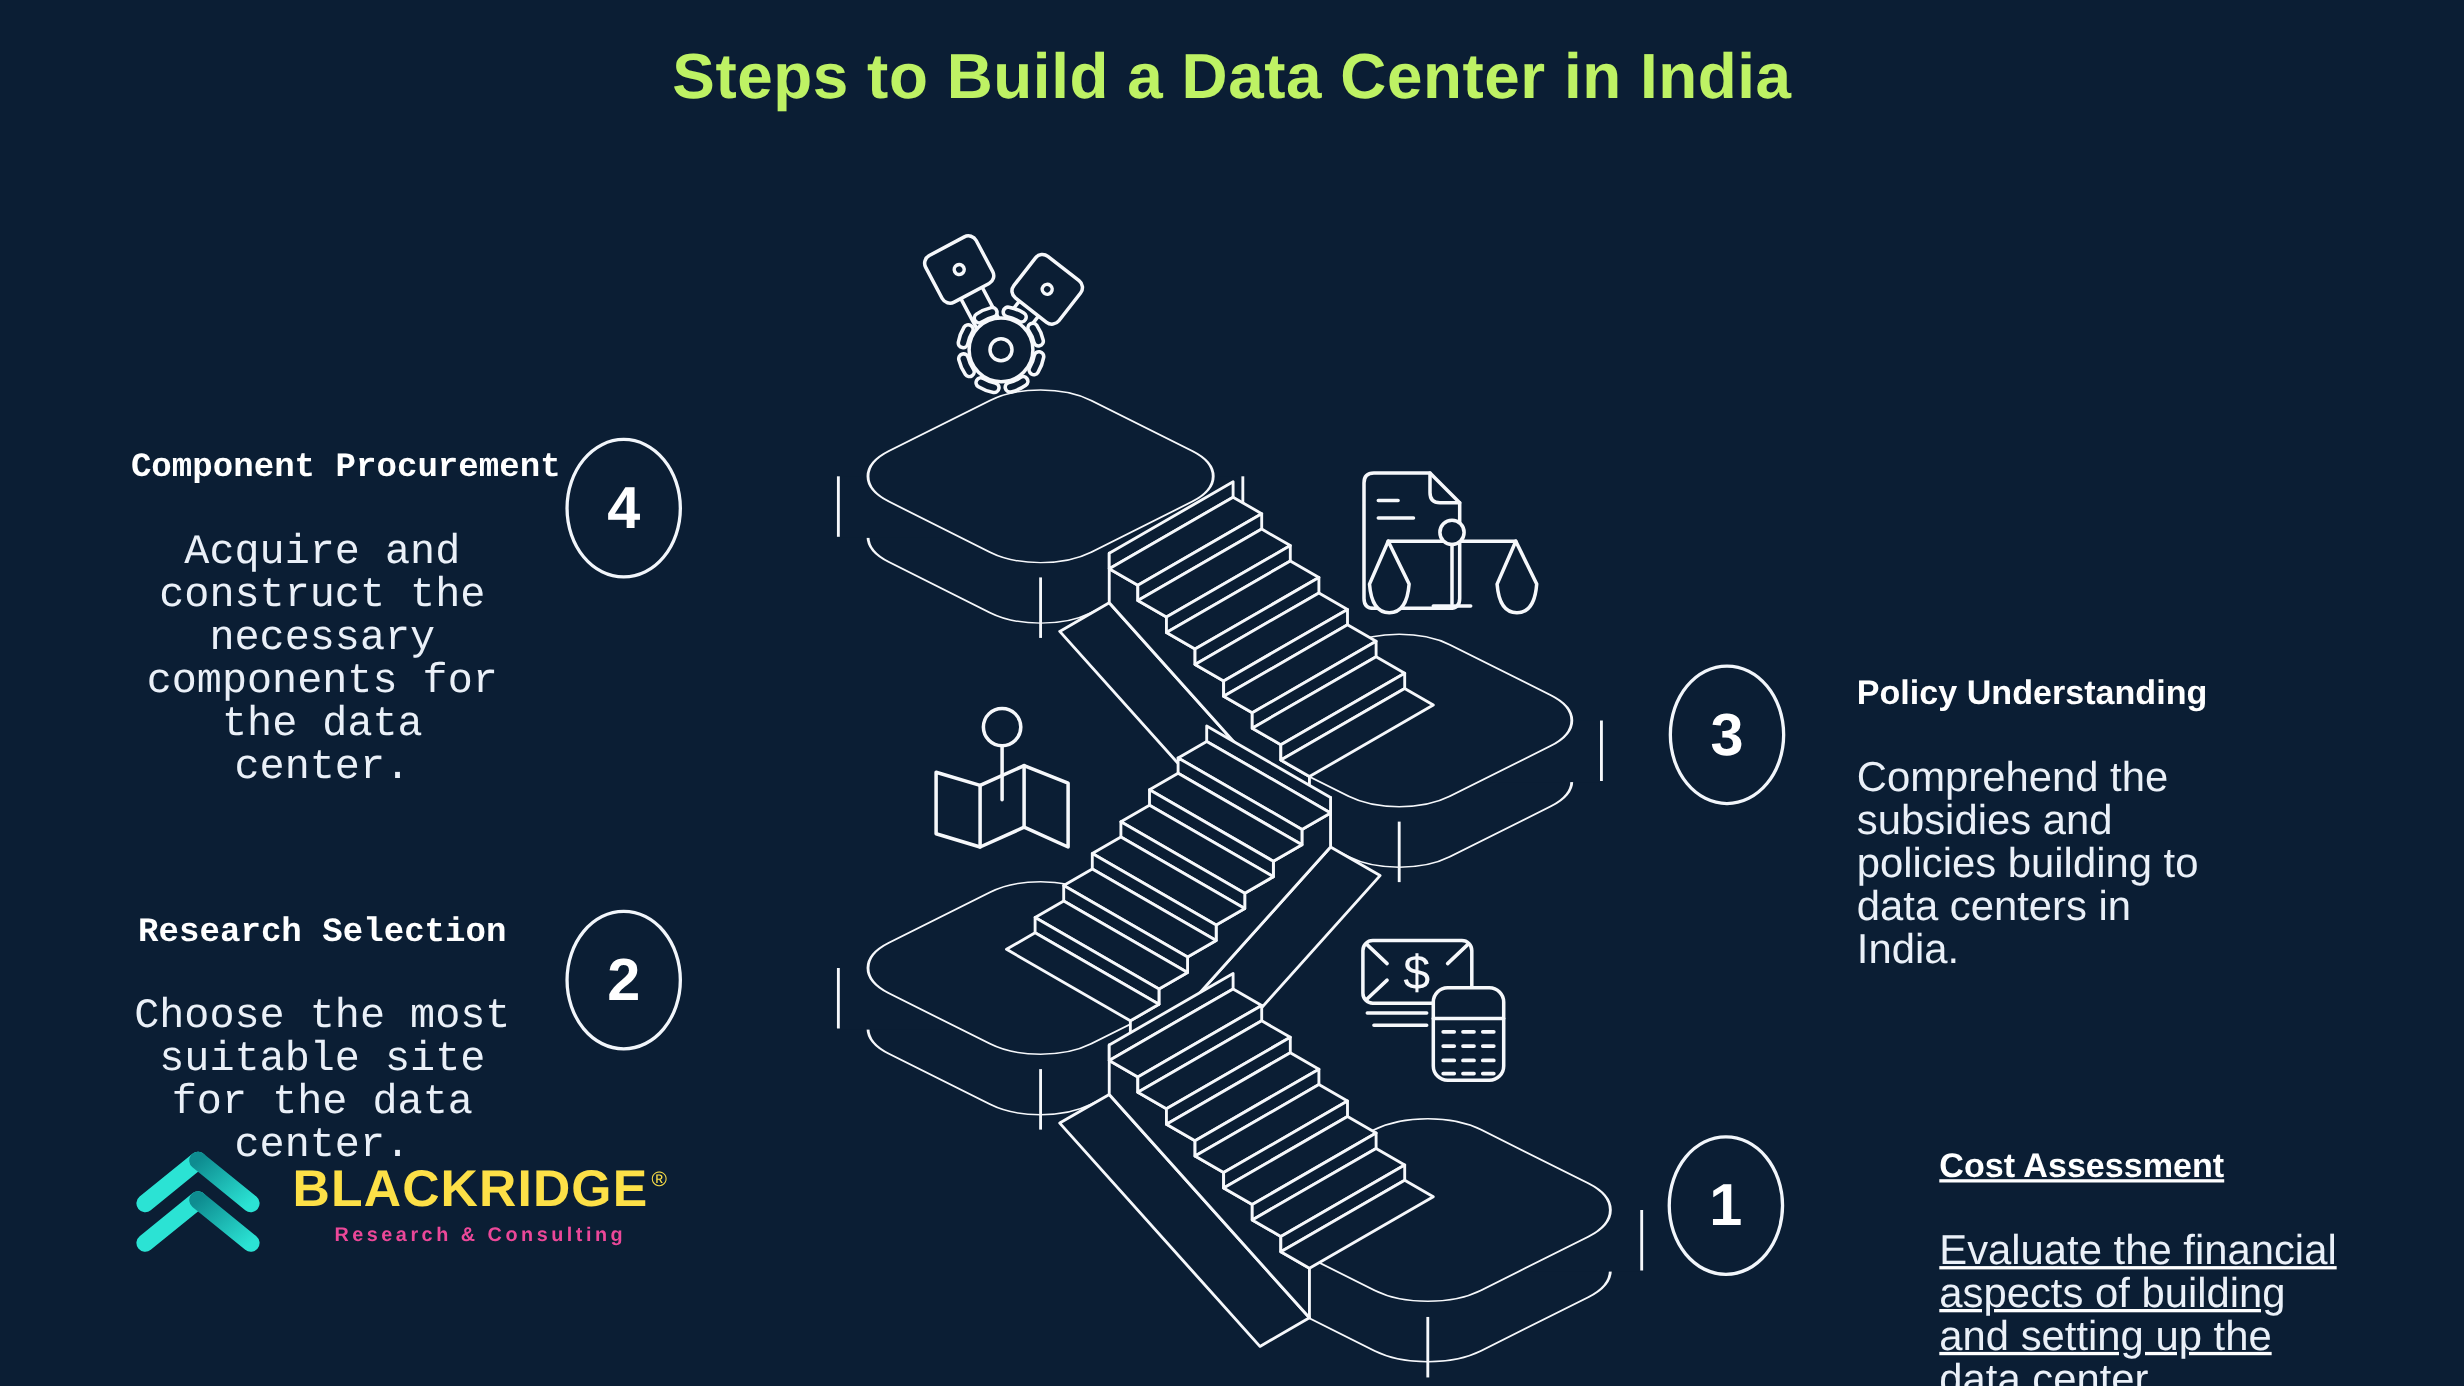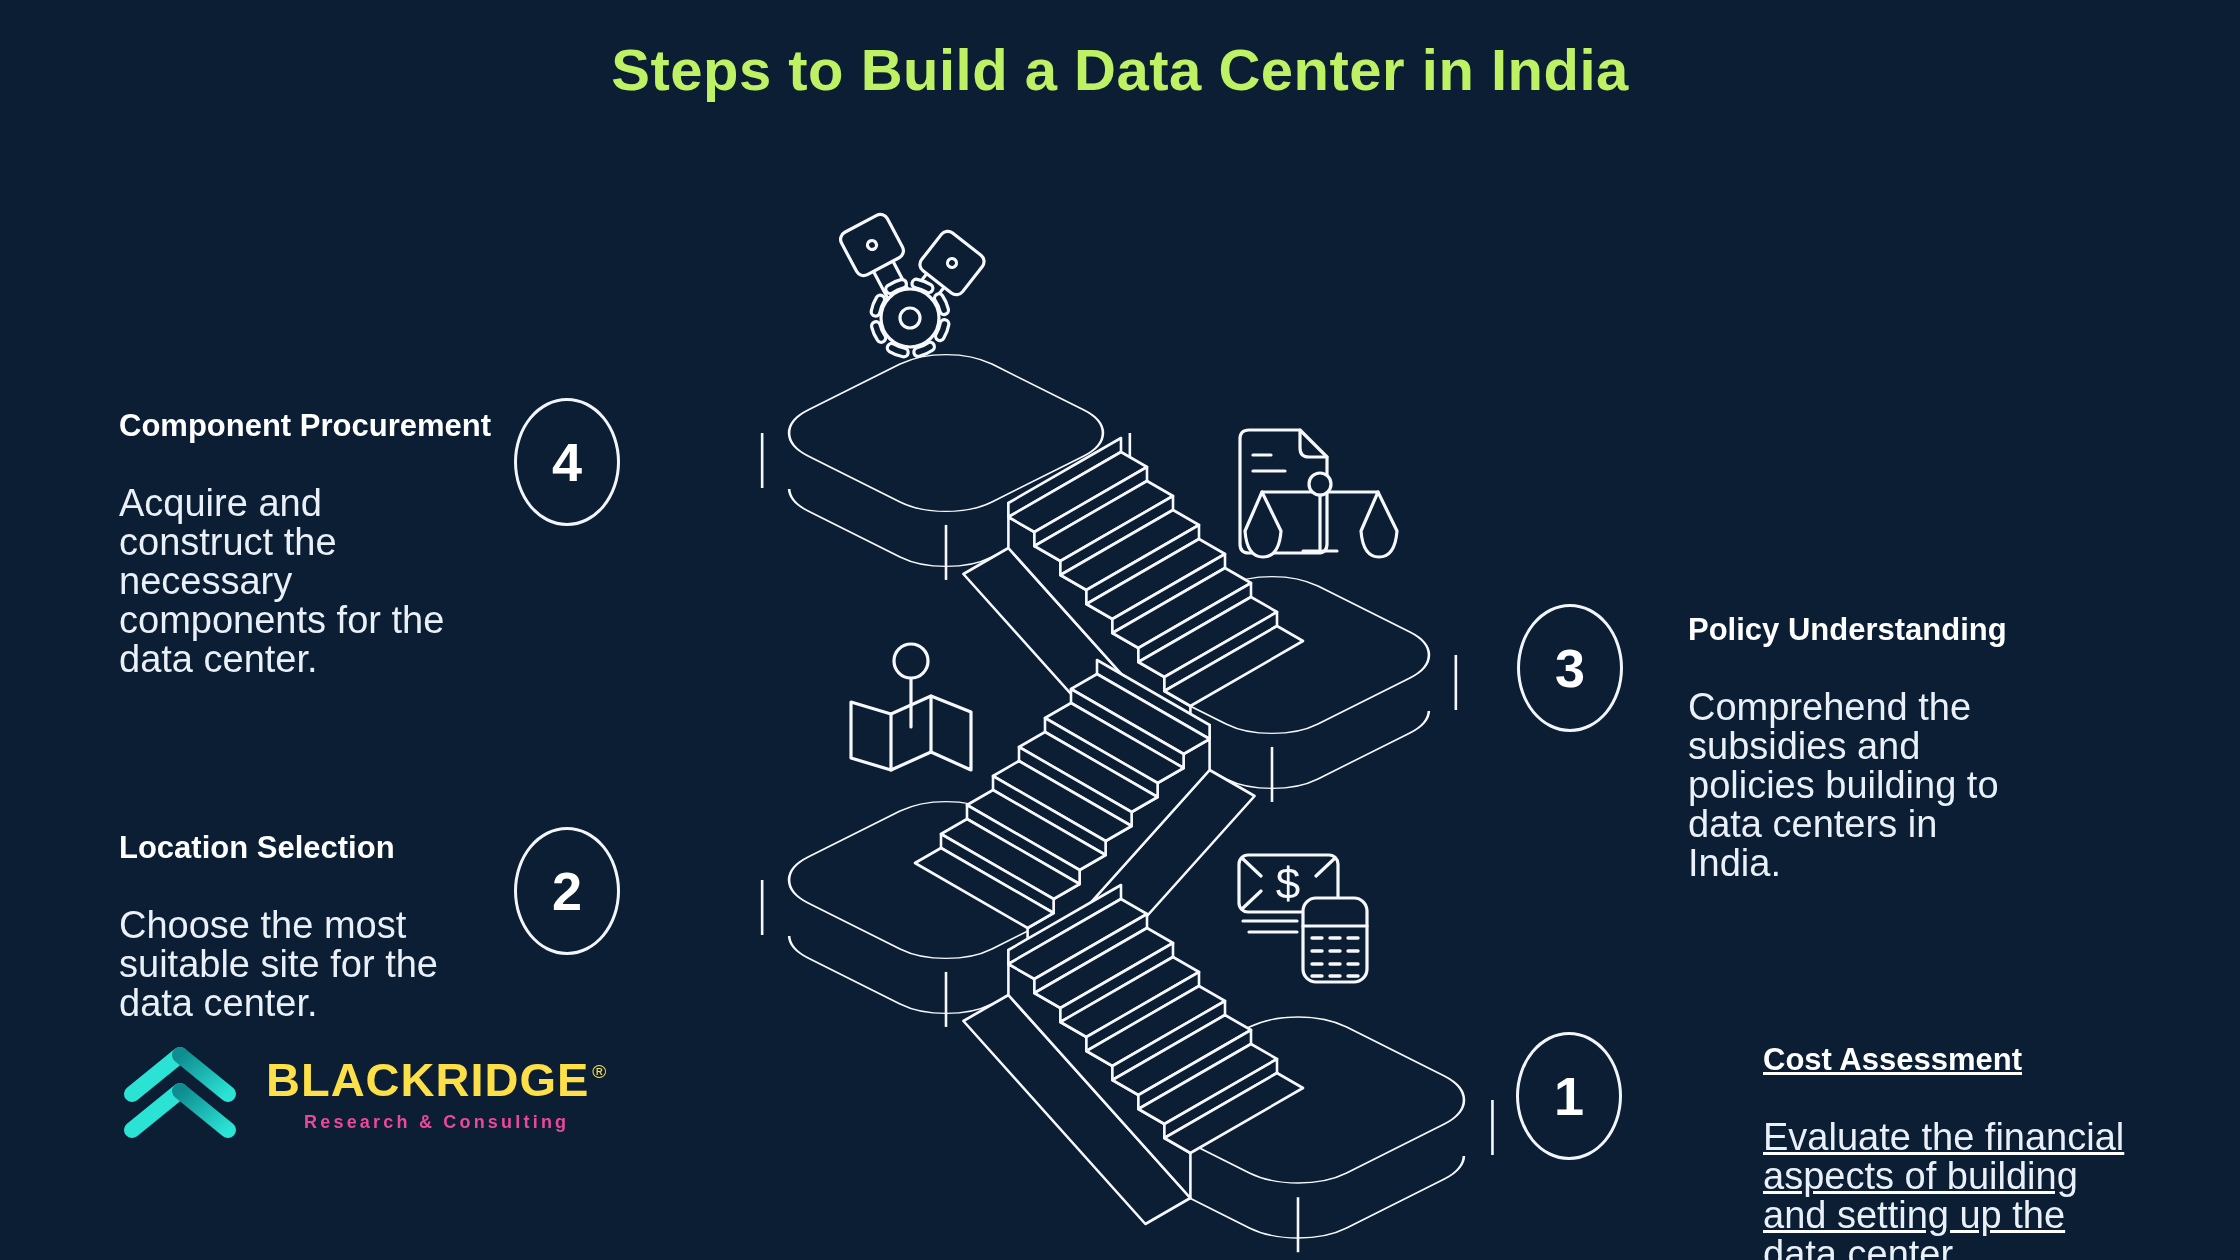--- a/index.html
+++ b/index.html
@@ -4,21 +4,21 @@
 <style>
   html,body{margin:0;padding:0;background:#0B1E34;}
   .canvas{position:relative;width:2240px;height:1260px;background:#0B1E34;overflow:hidden;
           font-family:"Liberation Sans",sans-serif;color:#FFFFFF;}
   .title{position:absolute;left:0;right:0;top:36px;text-align:center;
          font-size:58px;font-weight:700;letter-spacing:.5px;color:#bef264;}
   .scene{position:absolute;left:0;top:0;}
   .step{position:absolute;}
   .step .h{font-size:31px;font-weight:700;color:#FFFFFF;white-space:nowrap;}
   .step .d{margin-top:40px;font-size:38px;line-height:39px;color:#EAF0F8;}
-  .step.align-right{text-align:left;}
+  .step.align-right{text-align:center;font-family:Liberation Mono, monospace;}
   .num-circle{position:absolute;width:106px;height:128px;border:3px solid #F2F6FB;border-radius:50%;
               display:flex;align-items:center;justify-content:center;
               font-size:54px;font-weight:700;color:#FFFFFF;box-sizing:border-box;}
   .logo{position:absolute;left:122px;top:1042px;display:flex;align-items:flex-start;gap:26px;}
   .logo .name-col{padding-top:14px;}
   .logo .name{font-size:47px;font-weight:700;letter-spacing:1px;line-height:1;white-space:nowrap;color:#fde047;}
   .logo .reg{font-size:19px;vertical-align:18px;margin-left:3px;font-weight:400;}
   .logo .tag{margin-top:9px;text-align:center;font-size:18px;font-weight:700;
              letter-spacing:3.2px;color:#ec4899;white-space:nowrap;}
 </style>
@@ -172,21 +172,21 @@
 
   <div class="step align-right" style="right:1773px;top:408px;width:348px;">
     <div class="h">Component Procurement</div>
     <div class="d">Acquire and construct the necessary components for the data center.</div>
   </div>
   <div class="num-circle" style="left:514px;top:398px;">
     <span>4</span>
   </div>
 
   <div class="step align-right" style="right:1773px;top:830px;width:348px;">
-    <div class="h">Location Selection</div>
+    <div class="h">Research Selection</div>
     <div class="d">Choose the most suitable site for the data center.</div>
   </div>
   <div class="num-circle" style="left:514px;top:827px;">
     <span>2</span>
   </div>
 
   <div class="step" style="left:1688px;top:612px;width:340px;">
     <div class="h">Policy Understanding</div>
     <div class="d">Comprehend the subsidies and policies building to data centers in India.</div>
   </div>

